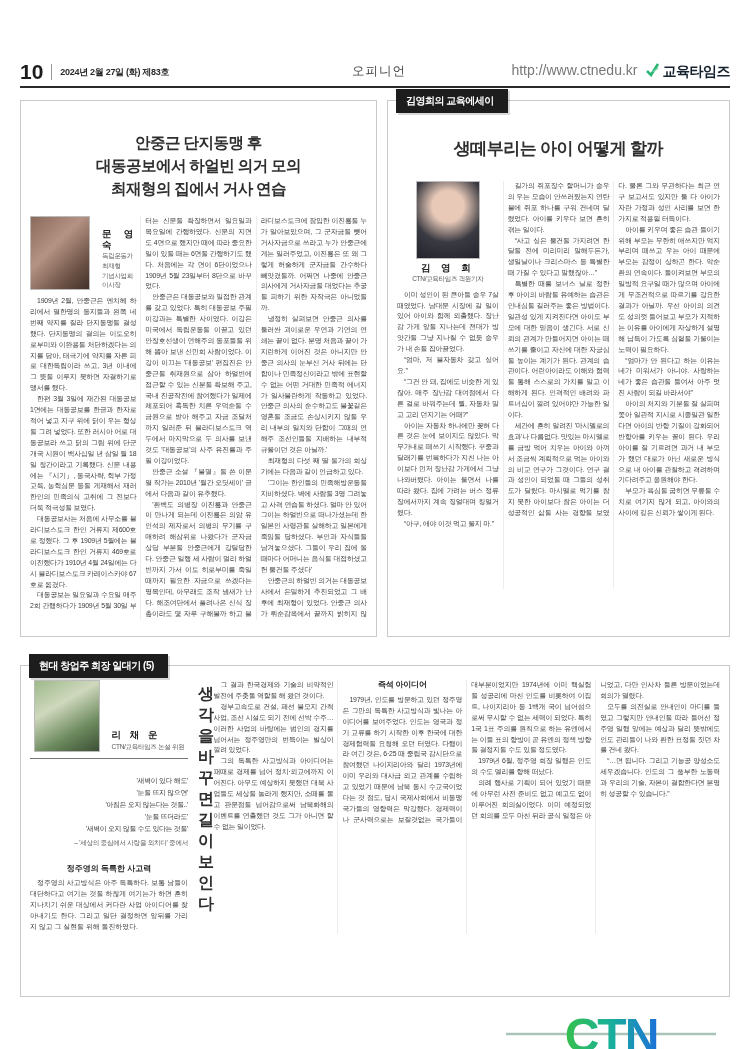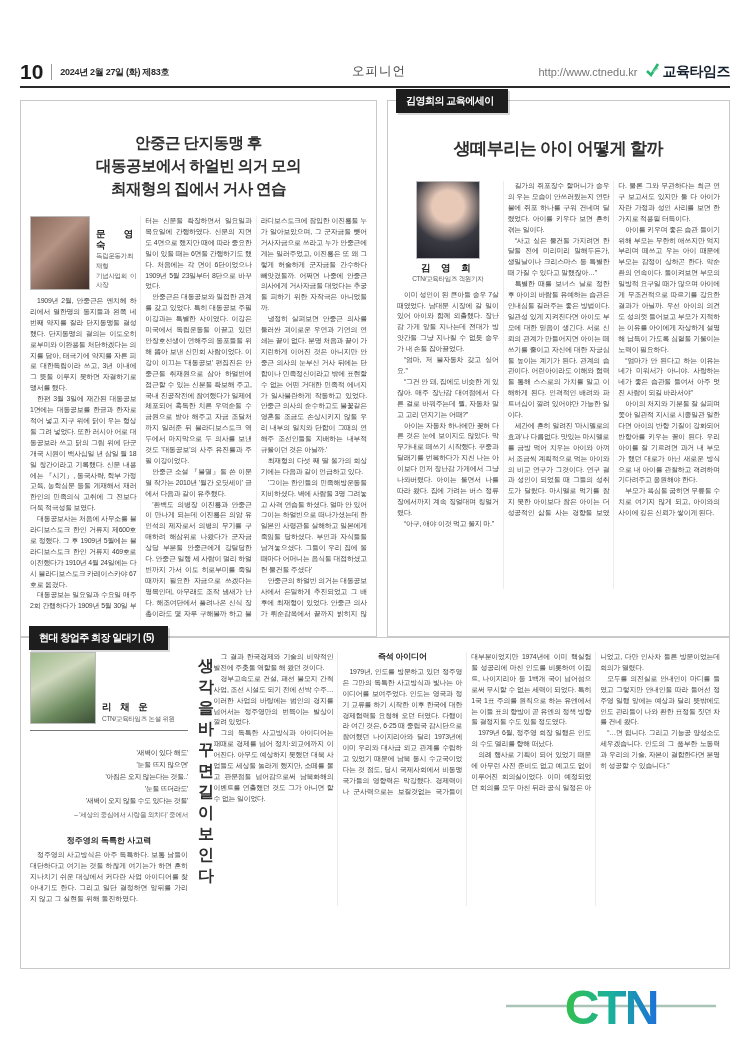--- a/index.html
+++ b/index.html
@@ -16,21 +16,21 @@
     display:flex;align-items:flex-end;position:relative;padding-bottom:4px;
   }
   .page-num{font-size:21px;font-weight:bold;color:#1c1c1c;line-height:1;}
   .head-divider{width:1px;height:16px;background:#999;margin:0 8px 2px 8px;}
   .issue-info{font-size:9px;font-weight:bold;color:#2a2a2a;padding-bottom:3px;letter-spacing:-0.3px;}
   .section-name{
     position:absolute;left:8px;right:0;text-align:center;bottom:6px;
     font-size:12.5px;color:#444;letter-spacing:1px;
   }
   .head-right{margin-left:auto;display:flex;align-items:flex-end;gap:7px;padding-bottom:1px;}
-  .head-url{font-size:11px;color:#777;padding-bottom:3px;text-align:right;}
+  .head-url{font-size:14px;color:#777;padding-bottom:3px;text-align:right;}
   .brand{display:flex;align-items:flex-end;gap:3px;}
   .brand-name{font-size:14px;font-weight:bold;color:#15222e;letter-spacing:-0.5px;}
 
   
   .top-section{display:flex;gap:10px;margin-top:12px;}
   .article-box{border:1px solid #c9c9c9;position:relative;background:#fff;}
   .kicker-plain{
     position:absolute;top:-8px;left:8px;background:#fff;padding:0 6px;
     font-size:10px;font-weight:bold;color:#222;letter-spacing:-0.5px;white-space:nowrap;
   }
@@ -42,21 +42,21 @@
   .headline{
     font-family:"Liberation Serif","DejaVu Serif",serif;font-weight:bold;color:#2e2e2e;
     text-align:center;letter-spacing:-0.5px;
   }
   .body-cols{
     text-align:justify;font-size:6.9px;line-height:10.9px;color:#3a3a3a;
     column-gap:9px;column-rule:1px solid #ececec;overflow:hidden;letter-spacing:-0.2px;
   }
   .body-cols p{margin:0;text-indent:7px;}
   .author-block{break-inside:avoid;margin-bottom:6px;}
-  .author-row{display:flex;gap:6px;align-items:flex-end;}
+  .author-row{display:flex;gap:12px;align-items:flex-end;justify-content:center;}
   .author-photo{flex:0 0 auto;border:1px solid #bbb;}
   .author-name{font-size:9.5px;font-weight:bold;color:#222;letter-spacing:3px;}
   .author-role{font-size:6.5px;color:#555;line-height:1.5;letter-spacing:-0.3px;}
   .subhead{font-size:8px;font-weight:bold;color:#1d1d1d;text-align:center;margin:8px 0 4px;break-inside:avoid;}
 
   
   .left-article{width:358px;height:537px;padding:16px 9px 8px;box-sizing:border-box;}
   .left-article .headline{font-size:15.5px;line-height:23px;margin:14px 0 16px;}
   .left-article .body-cols{column-count:3;height:404px;}
   .photo-mun{width:58px;height:72px;background:
@@ -66,21 +66,21 @@
   .right-article{width:344px;height:537px;padding:20px 9px 8px;box-sizing:border-box;}
   .right-article .headline{font-size:17px;line-height:24px;margin:16px 0 20px;}
   .right-article .body-cols{column-count:3;height:408px;}
   .photo-kim{width:62px;height:76px;background:
      radial-gradient(circle at 50% 32%,#e8c9b8 0 26%,#3a3a42 60%,#23232b 100%);}
   .right-article .author-block{text-align:center;}
   .right-article .author-photo{margin:0 auto 4px;}
   .right-article .author-name{letter-spacing:4px;}
 
   
-  .bottom-section{margin-top:0;}
+  .bottom-section{margin-top:28px;}
   .bottom-article{height:332px;padding:14px 9px 8px;box-sizing:border-box;display:flex;gap:10px;}
   .bottom-left{flex:0 0 158px;display:flex;flex-direction:column;}
   .photo-ri{width:64px;height:70px;background:
      linear-gradient(150deg,#9db98a 0%,#cfd8bd 35%,#6c8a5e 70%,#3c4f35 100%);}
   .bottom-left .author-row{border-bottom:1px solid #777;padding-bottom:6px;}
   .quote-block{margin-top:16px;text-align:right;font-size:6.9px;line-height:12px;color:#333;letter-spacing:-0.3px;}
   .quote-src{margin-top:2px;font-size:6.6px;color:#555;}
   .bottom-left .subhead{margin-top:14px;}
   .bottom-left .left-body{font-size:6.9px;line-height:10.9px;text-align:justify;color:#3a3a3a;overflow:hidden;}
   .bottom-left .left-body p{margin:0;text-indent:7px;}

